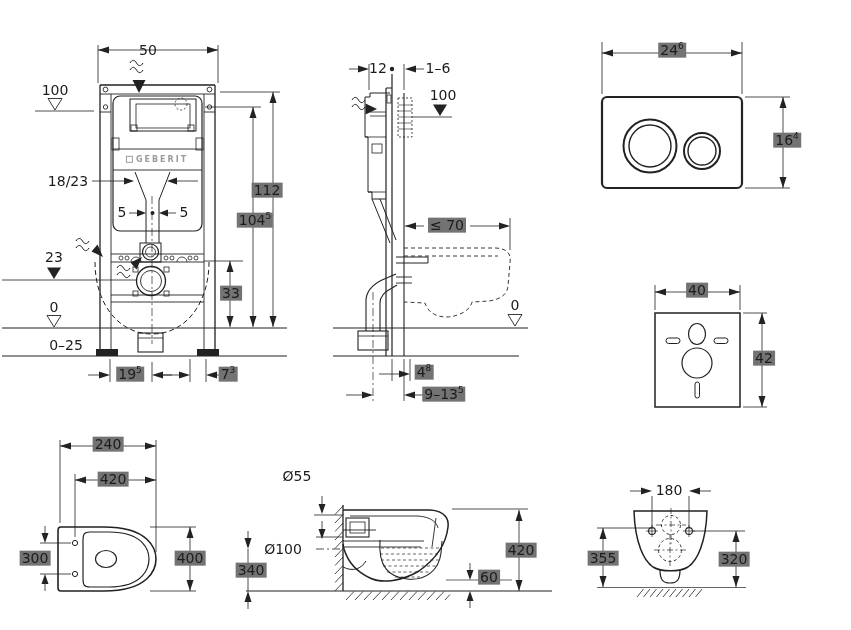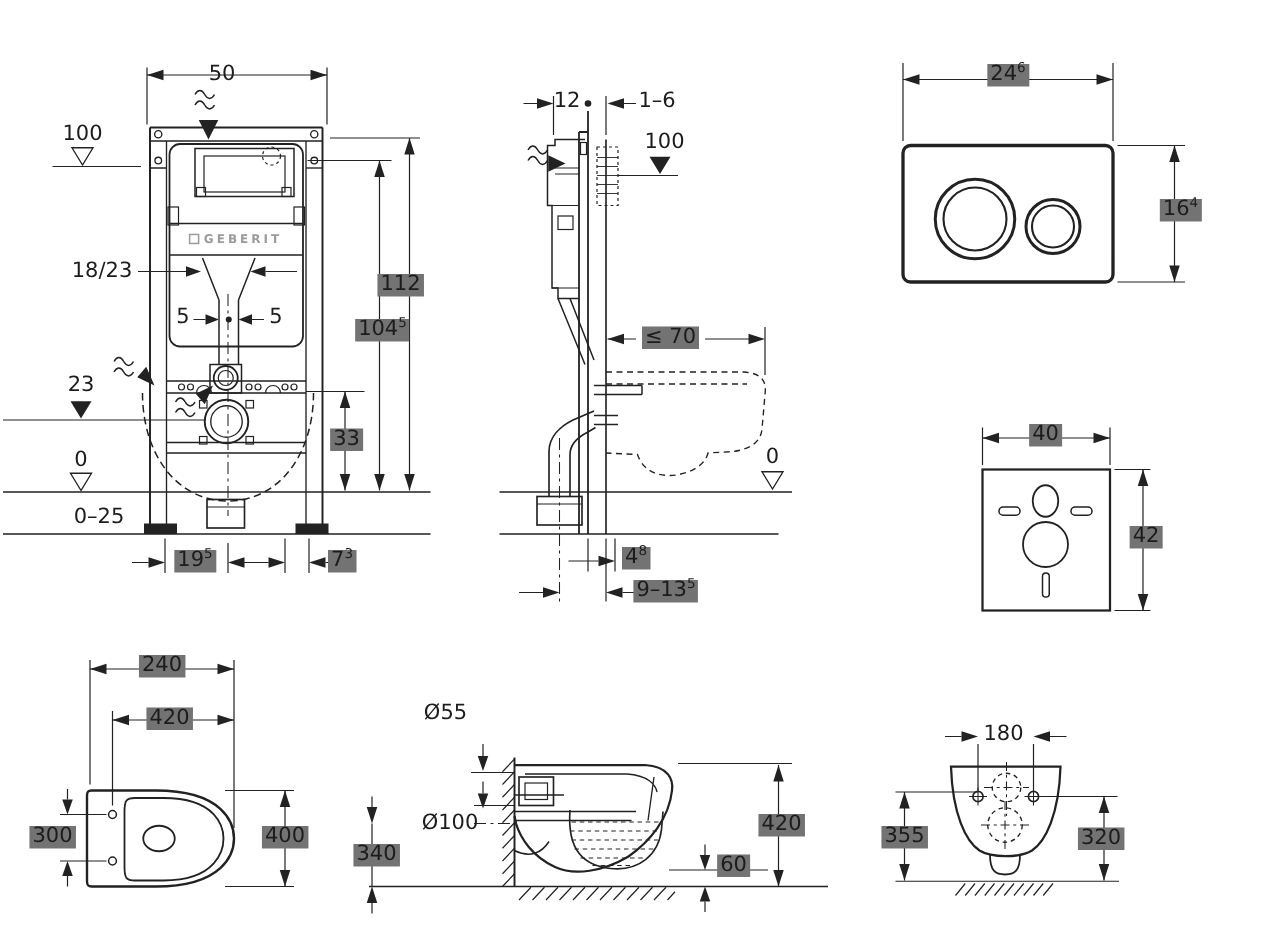--- a/index.html
+++ b/index.html
@@ -315,21 +315,21 @@
 
 <div class="lbl bg" style="left:697px;top:290px">40</div>
 <div class="lbl bg" style="left:764px;top:358px">42</div>
 
 <div class="lbl bg" style="left:108px;top:444px">240</div>
 <div class="lbl bg" style="left:113px;top:479px">420</div>
 <div class="lbl bg" style="left:35px;top:558px">300</div>
 <div class="lbl bg" style="left:190px;top:558px">400</div>
 
 <div class="lbl" style="left:297px;top:476px">Ø55</div>
-<div class="lbl" style="left:300px;top:549px">Ø100</div>
+<div class="lbl" style="left:283px;top:549px">Ø100</div>
 <div class="lbl bg" style="left:251px;top:570px">340</div>
 <div class="lbl bg" style="left:521px;top:550px">420</div>
 <div class="lbl bg" style="left:489px;top:577px">60</div>
 
 <div class="lbl" style="left:669px;top:490px">180</div>
 <div class="lbl bg" style="left:603px;top:558px">355</div>
 <div class="lbl bg" style="left:734px;top:559px">320</div>
 
 </div>
 

